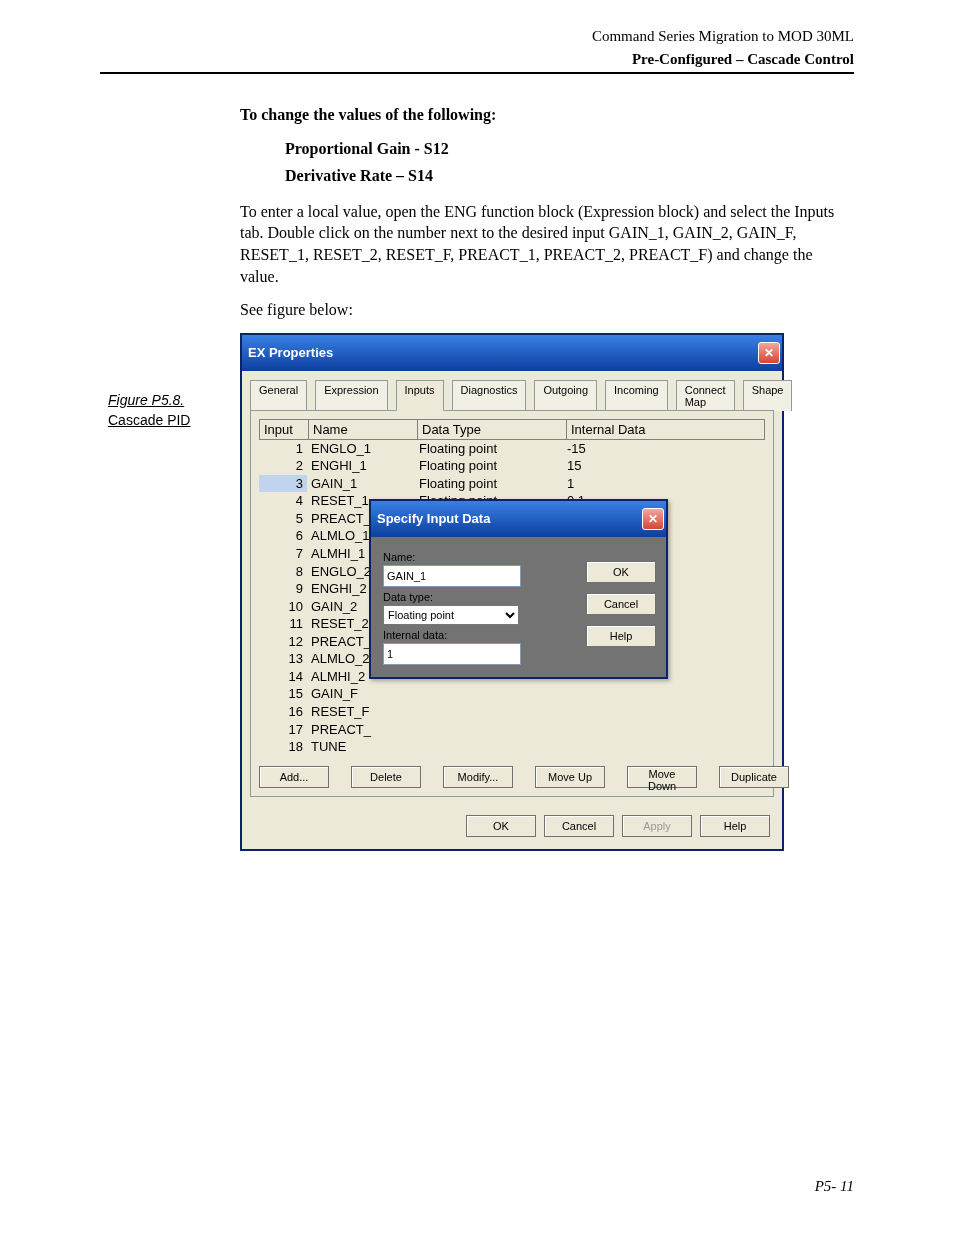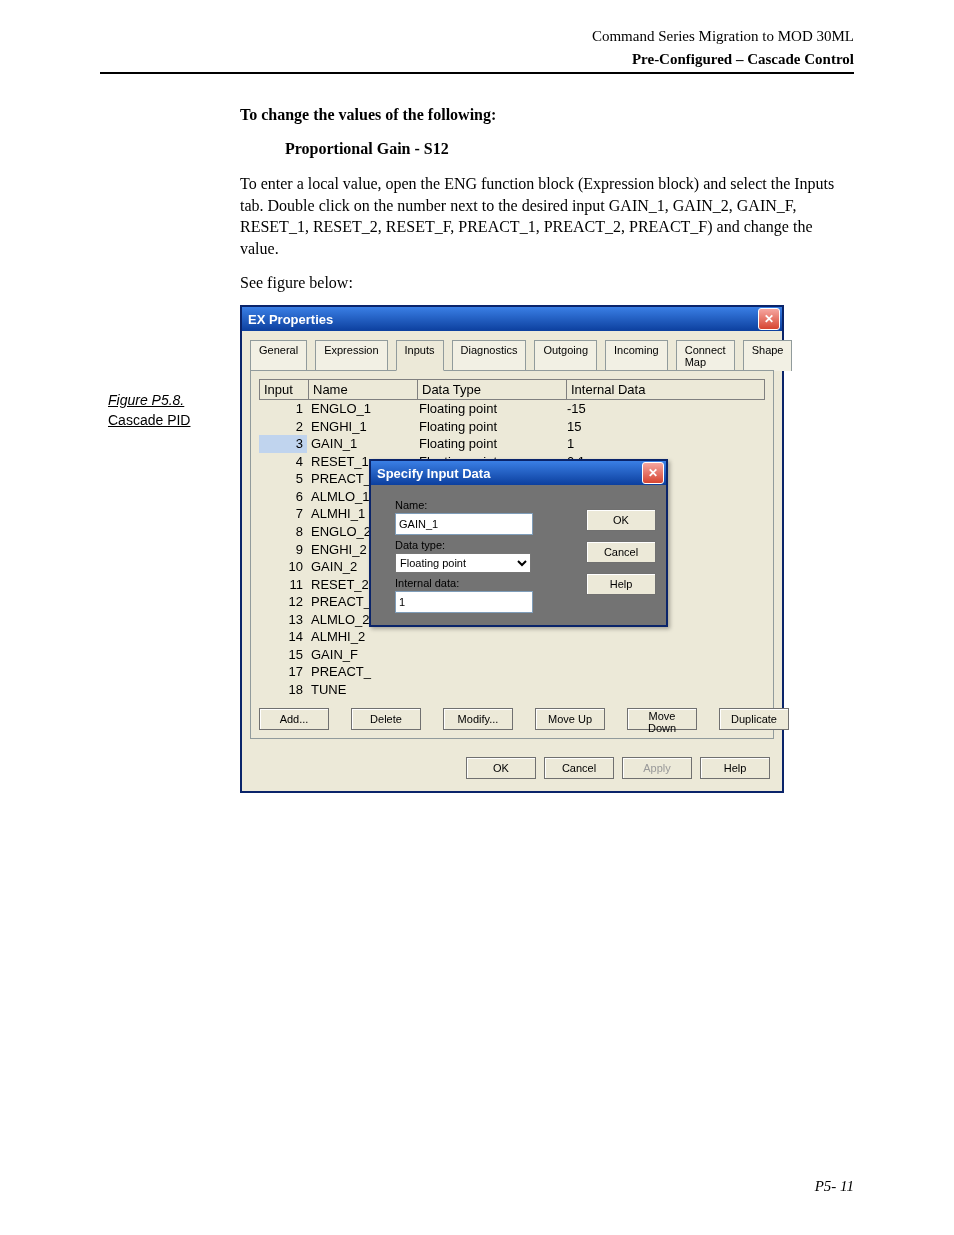--- a/index.html
+++ b/index.html
@@ -40,21 +40,21 @@
   .dlg-wrap { margin-left: 140px; margin-top: 4px; }
 
   .win {
     width: 540px;
     border: 2px solid #0a246a;
     background: #ece9d8;
     font-family: Tahoma, Arial, sans-serif;
     font-size: 11px;
   }
   .titlebar {
-    height: 24px;
+    height: 36px;
     background: linear-gradient(to right,#0a246a,#3a6ea5 25%,#0a246a 90%);
     background: linear-gradient(to right,#0c3f9e,#3a7fe5);
     color: #fff;
     font-weight: bold;
     display: flex;
     align-items: center;
     justify-content: space-between;
     padding: 0 2px 0 6px;
     font-size: 13px;
   }
@@ -146,21 +146,21 @@
   .inner-dlg {
     position: absolute;
     left: 118px;
     top: 88px;
     width: 295px;
     border: 2px solid #0a246a;
     background: #737373;
     box-shadow: 2px 2px 4px rgba(0,0,0,.3);
   }
   .inner-body {
-    padding: 10px 10px 12px 24px;
+    padding: 10px 10px 12px 12px;
     font-size: 11px;
     display: flex;
     gap: 10px;
   }
   .inner-fields { flex: 1; }
   .inner-fields label { display: block; margin: 4px 0 2px 0; }
   .txt {
     width: 130px;
     height: 18px;
     border: 1px solid #7f9db9;
@@ -196,20 +196,21 @@
 
   <div class="fig-label" style="top:392px;">
     <div class="fig-num">Figure P5.8.</div>
     <div class="fig-cap">Cascade PID</div>
   </div>
 
   <div class="body-col">
     <p class="lead">To change the values of the following:</p>
     <div class="indent-list">
       <div>Proportional Gain - S12</div>
+      <div>Derivative Rate – S14</div>
     </div>
     <p>To enter a local value, open the ENG function block (Expression block) and select the Inputs tab. Double click on the number next to the desired input GAIN_1, GAIN_2, GAIN_F, RESET_1, RESET_2, RESET_F, PREACT_1, PREACT_2, PREACT_F) and change the value.</p>
     <p>See figure below:</p>
   </div>
 
   <div class="dlg-wrap">
     <div class="win">
       <div class="titlebar titlebar-blue">
         <span>EX Properties</span>
         <span class="close-btn">✕</span>
@@ -314,20 +315,26 @@
             </div>
             <div class="grid-row">
               <div class="col-idx">14</div>
               <div class="col-name">ALMHI_2</div>
               <div class="col-type"></div>
               <div class="col-data"></div>
             </div>
             <div class="grid-row">
               <div class="col-idx">15</div>
               <div class="col-name">GAIN_F</div>
+              <div class="col-type"></div>
+              <div class="col-data"></div>
+            </div>
+            <div class="grid-row">
+              <div class="col-idx">16</div>
+              <div class="col-name">RESET_F</div>
               <div class="col-type"></div>
               <div class="col-data"></div>
             </div>
             <div class="grid-row">
               <div class="col-idx">17</div>
               <div class="col-name">PREACT_</div>
               <div class="col-type"></div>
               <div class="col-data"></div>
             </div>
             <div class="grid-row">

